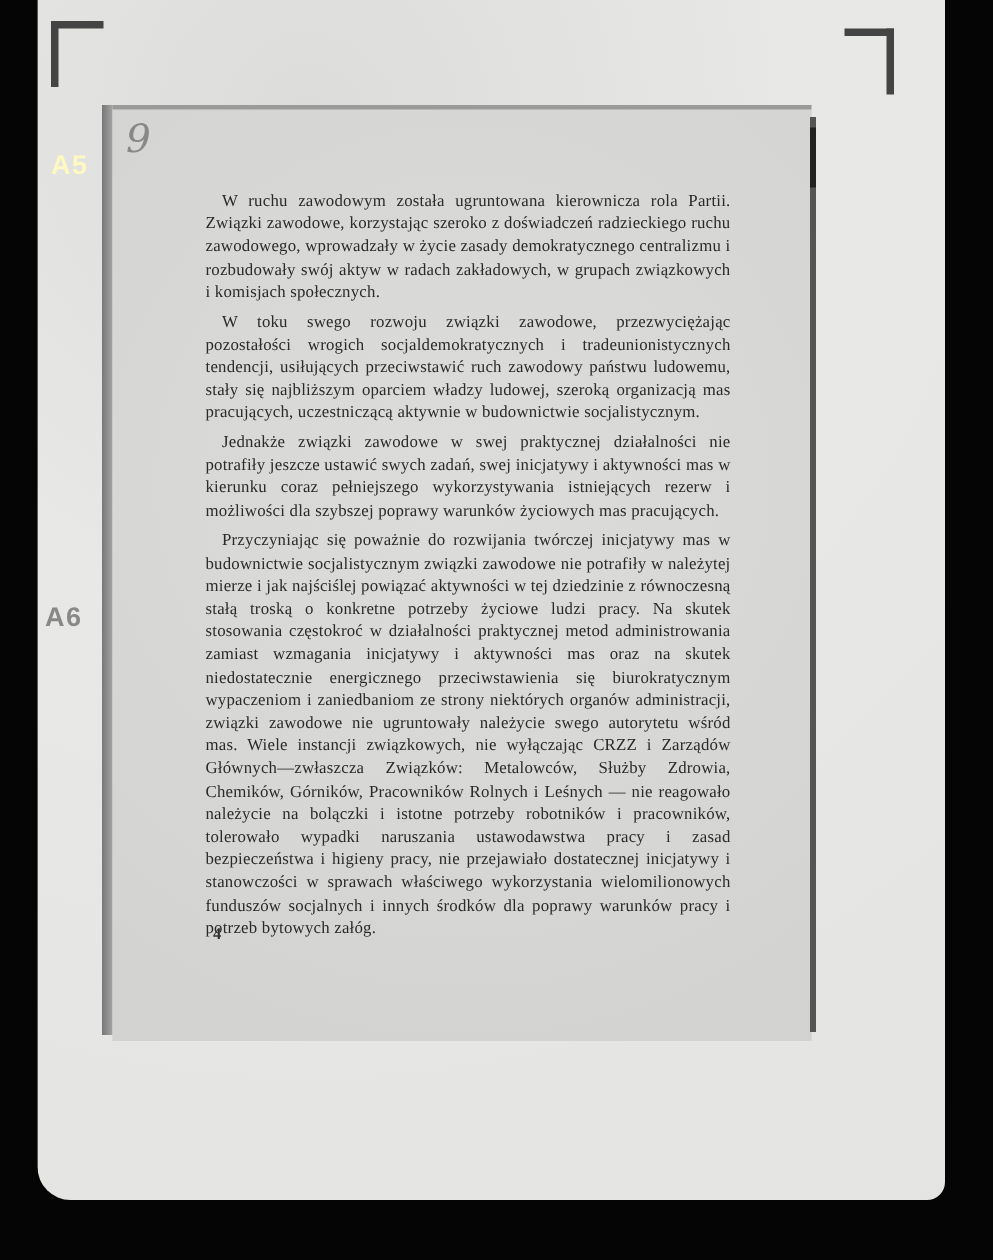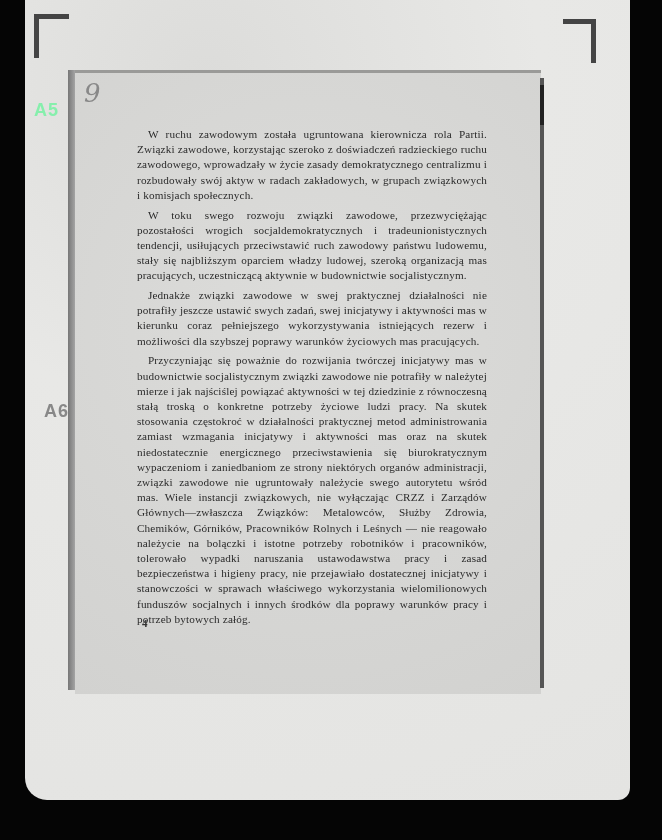--- a/index.html
+++ b/index.html
@@ -14,22 +14,22 @@
   }
   .corner { position: absolute; background: #444; }
   .corner-tl-h { left: 34px; top: 14px; width: 35px; height: 5px; }
   .corner-tl-v { left: 34px; top: 14px; width: 5px; height: 44px; }
   .corner-tr-h { left: 563px; top: 19px; width: 33px; height: 5px; }
   .corner-tr-v { left: 591px; top: 19px; width: 5px; height: 44px; }
   .frame-label {
     position: absolute; font-family: "Liberation Sans", sans-serif; font-weight: bold;
     color: #7a7a7a; font-size: 18px; letter-spacing: 1px;
   }
-  .lbl-a5 { left: 34px; top: 100px; color: #86efac; }
-  .lbl-a6 { left: 44px; top: 401px; color: #888; font-weight: bold; }
+  .lbl-a5 { left: 34px; top: 100px; color: #fef9c3; }
+  .lbl-a6 { left: 30px; top: 401px; color: #888; font-weight: bold; }
   .page-edge {
     position: absolute; left: 68px; top: 70px; width: 8px; height: 620px;
     background: linear-gradient(to right, #777, #aaa);
   }
   .page {
     position: absolute; left: 75px; top: 70px; width: 466px; height: 621px;
     background: #d8d8d6;
     border-top: 3px solid #9a9a98;
     background-image: radial-gradient(circle at 50% 40%, #dcdcda, #d2d2d0);
   }

